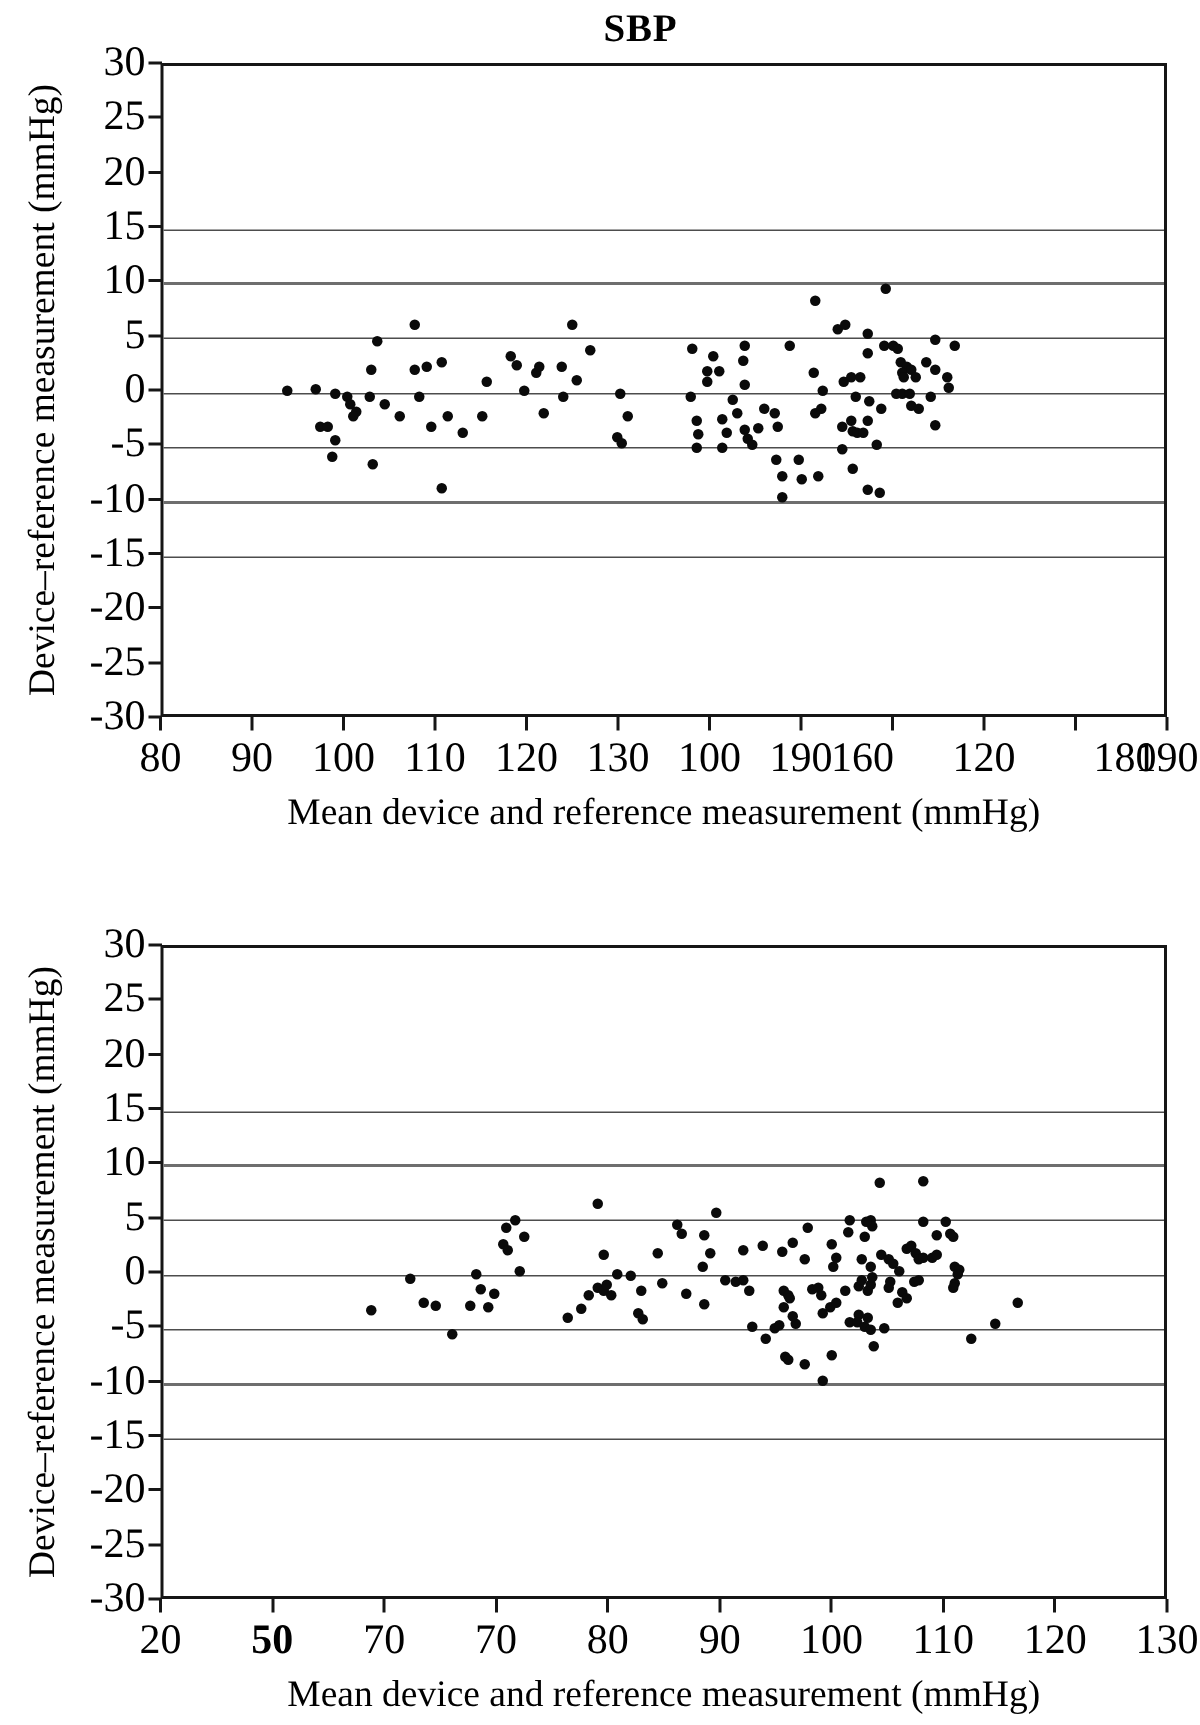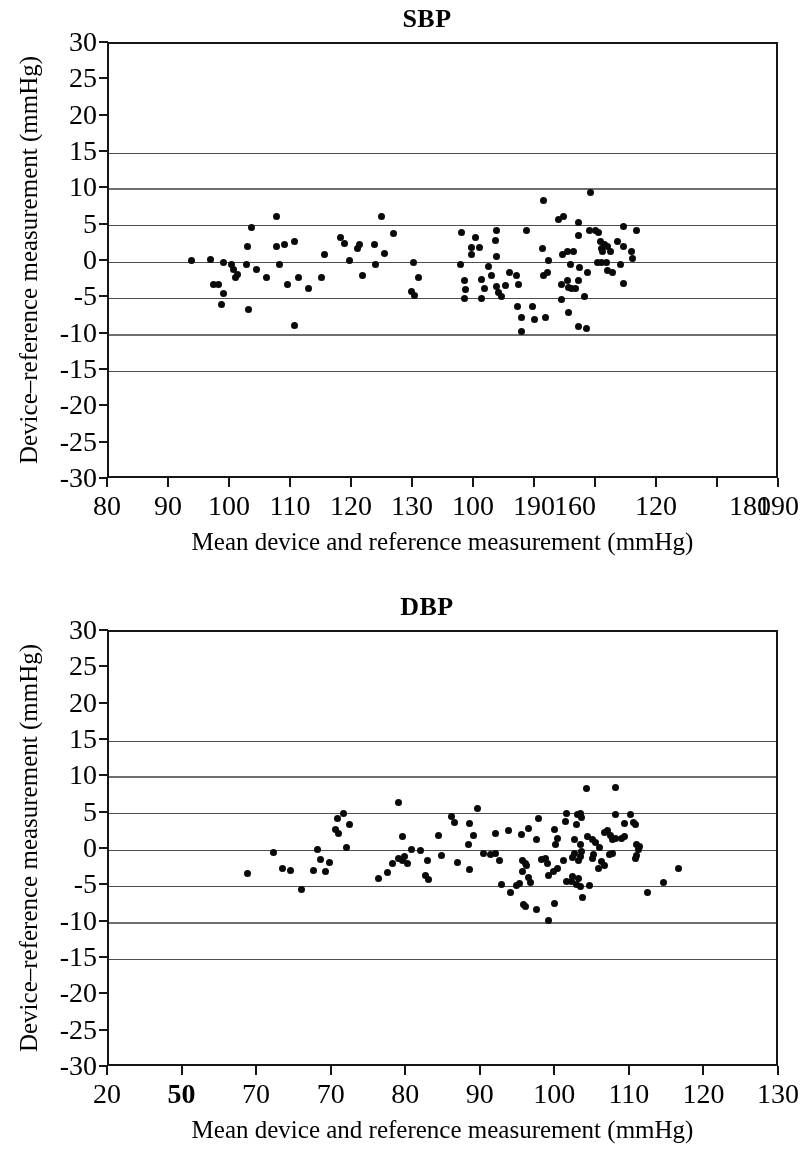--- a/index.html
+++ b/index.html
@@ -208,21 +208,20 @@
       <div class="xtick-mark" style="left: 594px;"></div>
       <div class="xtick-label" style="left: 616px;">120</div>
       <div class="xtick-mark" style="left: 655px;"></div>
       <div class="xtick-label" style="left: 710px;">180</div>
       <div class="xtick-mark" style="left: 716px;"></div>
       <div class="xtick-label" style="left: 738px;">190</div>
       <div class="xtick-mark" style="left: 777px;"></div>
     </section>
 
   <section class="chart" style="top:588px;">
-    <div class="chart-title">DBP</div>
     <div class="y-axis-label">Device–reference measurement (mmHg)</div>
     <div class="plot">
         <div class="gridline" style="height: 1px; top: 108.5px;"></div>
         <div class="gridline em" style="height: 2px; top: 144.333px;"></div>
         <div class="gridline" style="height: 1px; top: 181.167px;"></div>
         <div class="gridline" style="height: 1px; top: 217.5px;"></div>
         <div class="gridline" style="height: 1px; top: 253.833px;"></div>
         <div class="gridline em" style="height: 2px; top: 289.667px;"></div>
         <div class="gridline" style="height: 1px; top: 326.5px;"></div>
         <div class="dot" style="left: 135.173px; top: 237.753px; background: rgb(10, 10, 10);"></div>

